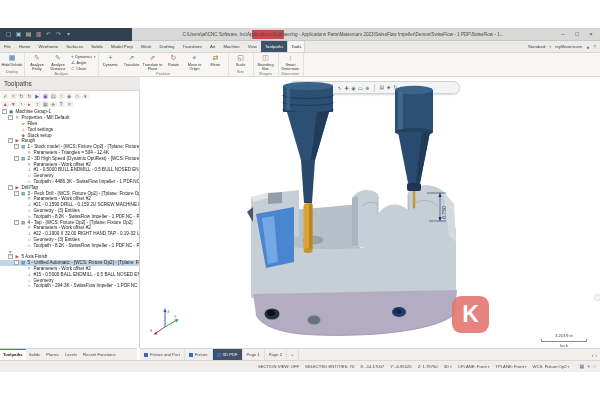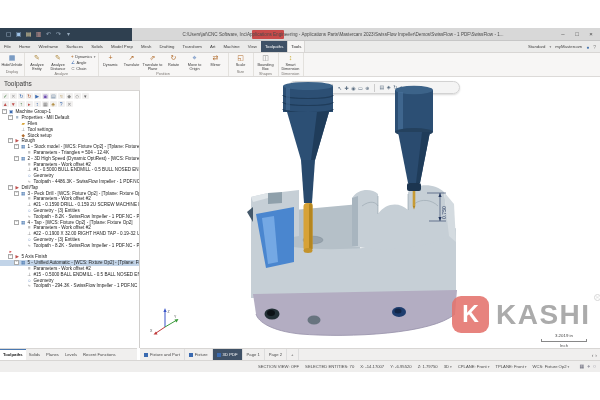--- a/index.html
+++ b/index.html
@@ -520,21 +520,20 @@
 
     <div class="scalebox">
       <div>3.2019 in</div>
       <div class="scale-line"></div>
       <div class="scale-unit">Inch</div>
     </div>
   </div>
 
   <div class="watermark">
     <div class="wm-badge" id="wmbadge" style="background: rgb(228, 115, 109);">K</div>
-    <div class="wm-text" id="wmtext" style="color: rgb(160, 160, 160);">KASHI</div>
     <div class="wm-reg">®</div>
   </div>
 
   <div class="bottom-tabs" id="btabs">
       <div class="btab active">Toolpaths</div>
       <div class="btab">Solids</div>
       <div class="btab">Planes</div>
       <div class="btab">Levels</div>
       <div class="btab">Recent Functions</div>
     </div>

